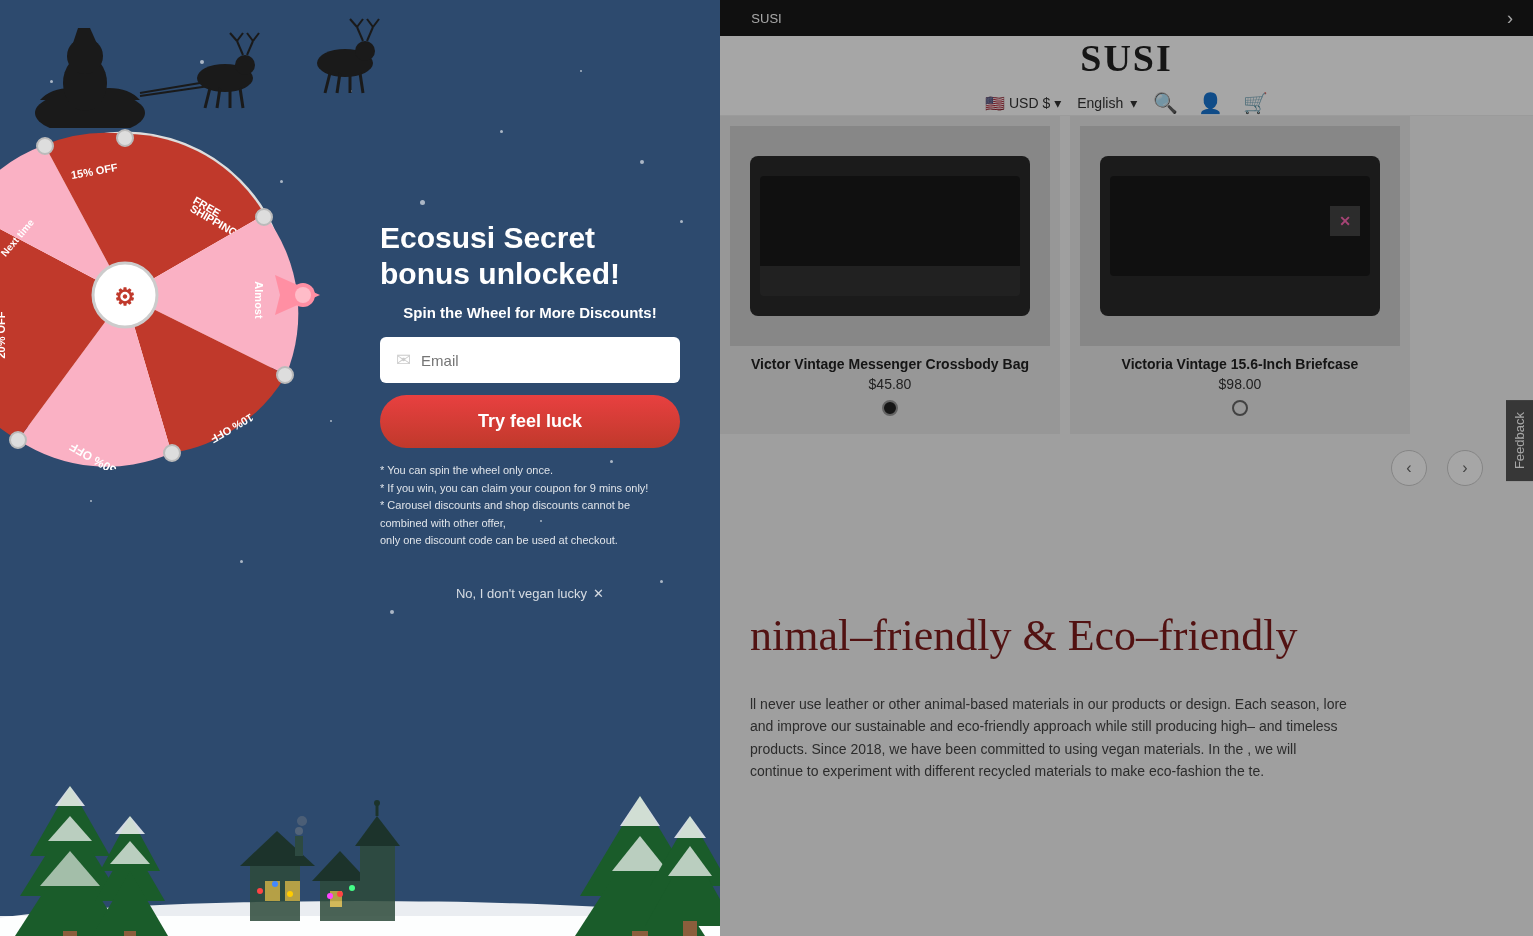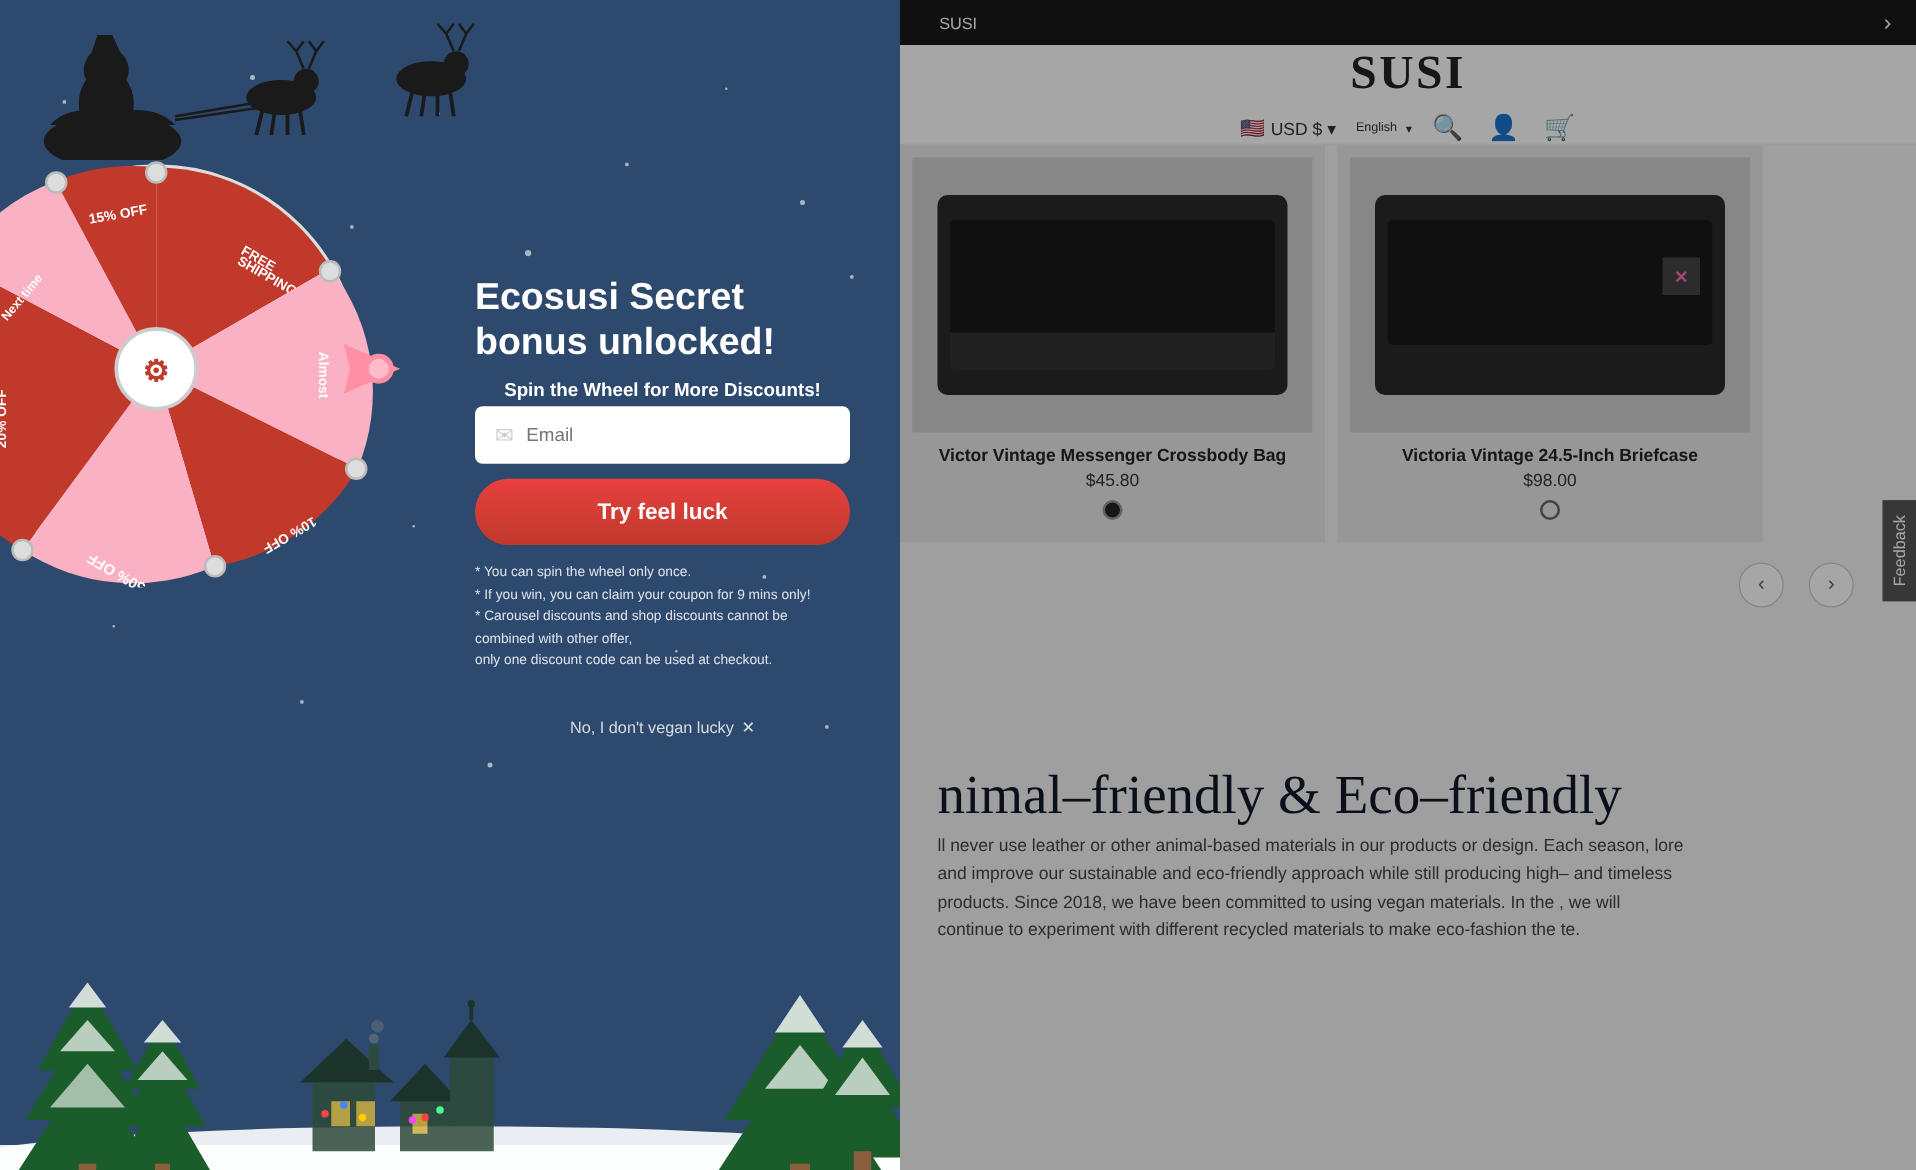--- a/index.html
+++ b/index.html
@@ -68,21 +68,21 @@
       align-items: center;
       gap: 4px;
       font-size: 14px;
       color: #333;
     }
 
     .lang-selector {
       display: flex;
       align-items: center;
       gap: 7px;
-      font-size: 10px;
+      font-size: 14px;
       color: #333;
     }
 
     .header-icons {
       display: flex;
       align-items: center;
       gap: 20px;
     }
 
     
@@ -187,22 +187,22 @@
       position: absolute;
       top: 580px;
       left: 720px;
       right: 0;
       padding: 30px;
     }
 
     .eco-title {
       font-size: 44px;
       font-family: Georgia, serif;
-      color: #0f172a;
-      margin-bottom: 4px;
+      color: #7f1d1d;
+      margin-bottom: 32px;
     }
 
     .eco-text {
       font-size: 14px;
       color: #444;
       line-height: 1.6;
       max-width: 600px;
     }
 
     
@@ -240,21 +240,21 @@
       text-align: left;
       line-height: 1.2;
       margin-bottom: 12px;
     }
 
     .popup-subtitle {
       font-size: 15px;
       color: white;
       text-align: center;
       font-weight: bold;
-      margin-bottom: 4px;
+      margin-bottom: 16px;
     }
 
     .email-input-wrapper {
       background: white;
       border-radius: 6px;
       padding: 12px 16px;
       display: flex;
       align-items: center;
       gap: 10px;
       margin-bottom: 12px;
@@ -383,21 +383,21 @@
     </div>
     <div class="product-card">
       <div class="product-img">
         <div class="product-img-shape">
           <div style="position:absolute; top:20px; left:10px; right:10px; height:100px; background:#1a1a1a; border-radius:4px;"></div>
           <div style="position:absolute; top:50px; right:20px; width:30px; height:30px; background:#444; display:flex; align-items:center; justify-content:center;">
             <span style="color:#ff69b4; font-size:14px; font-weight:bold;">✕</span>
           </div>
         </div>
       </div>
-      <div class="product-name">Victoria Vintage 24.5-Inch Briefcase</div>
+      <div class="product-name">Victoria Vintage 15.6-Inch Briefcase</div>
       <div class="product-price">$98.00</div>
       <div class="product-color-dot" style="background:transparent; border-color:#666; border-width:2px;"></div>
     </div>
   </div>
 
   <div class="pagination-arrows">
     <div class="arrow-btn">‹</div>
     <div class="arrow-btn">›</div>
   </div>
 

